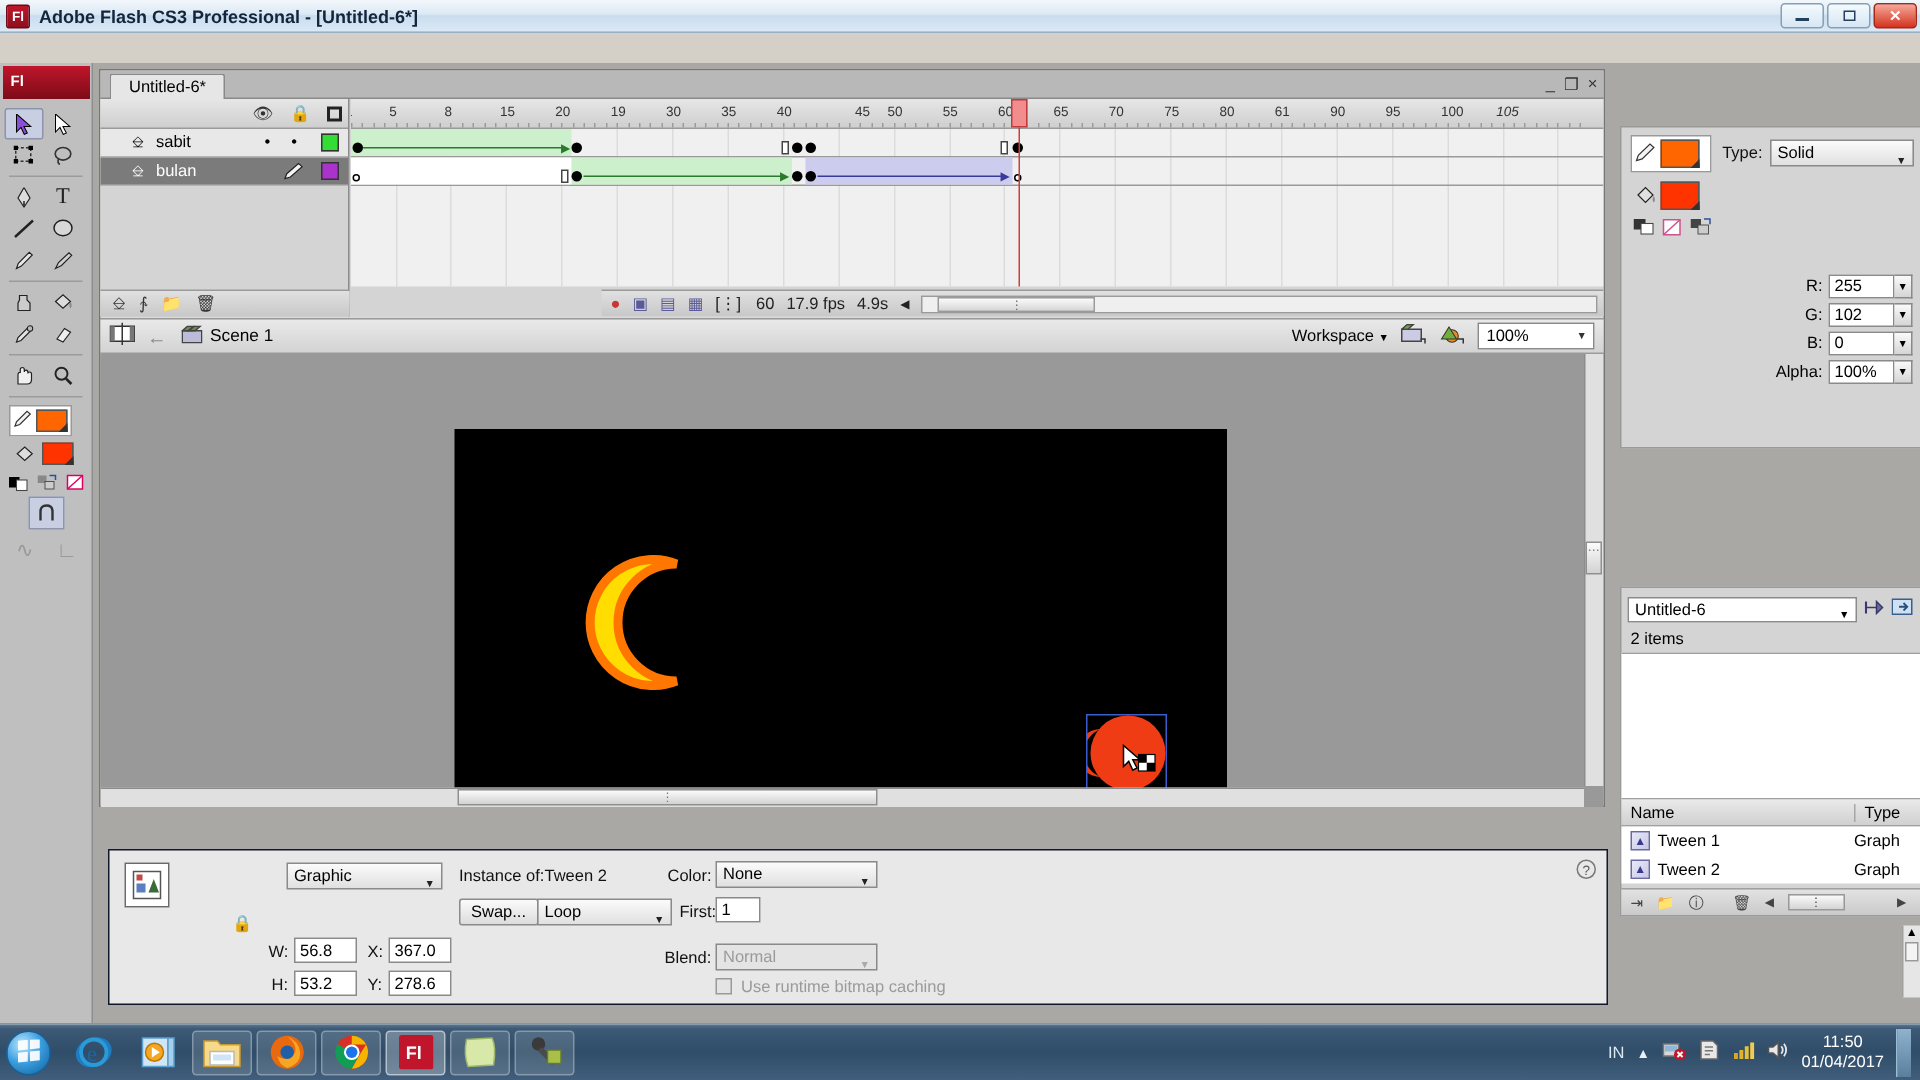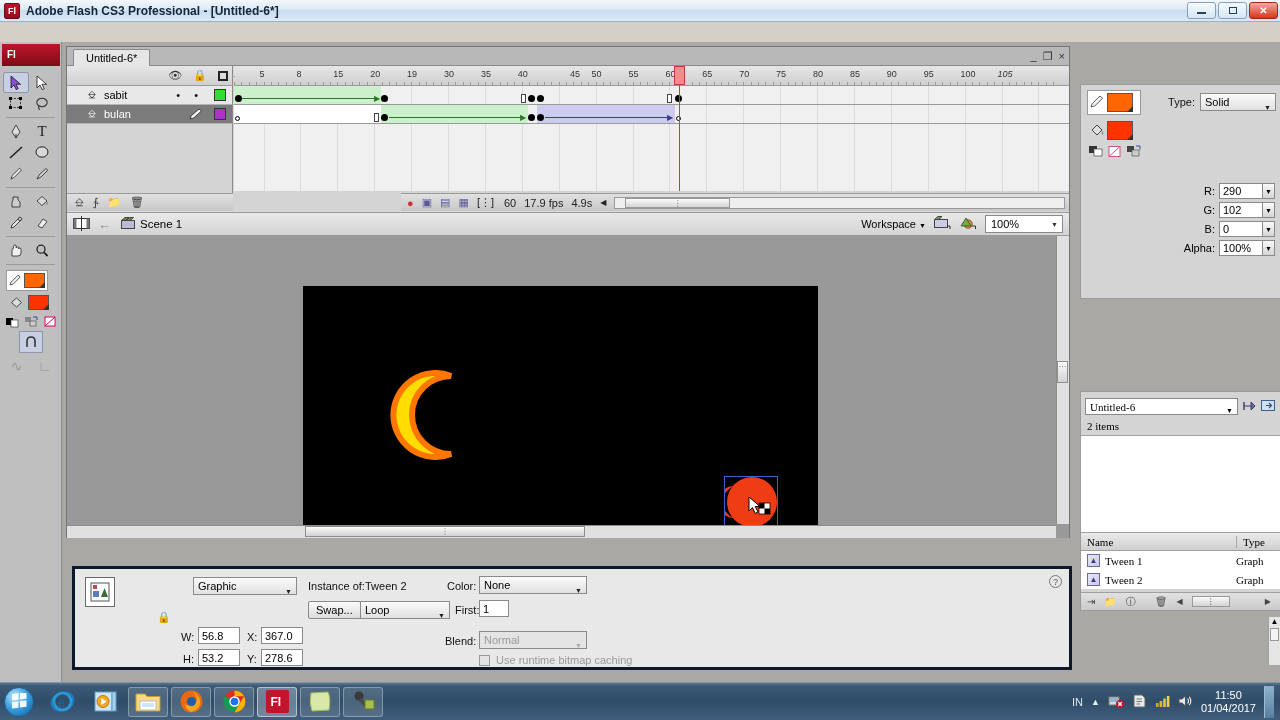--- a/index.html
+++ b/index.html
@@ -160,21 +160,21 @@
   .sel-obj{position:absolute;left:421px;top:190px;width:54px;height:53px;}
   .sel-box{position:absolute;left:0;top:0;width:54px;height:53px;border:1px solid #3a5fcd;}
   .cursor-move{position:absolute;left:24px;top:20px;}
   .stage-vsb{position:absolute;right:0;top:0;width:13px;height:288px;background:#e0e0e0;border-left:1px solid #8c8c8c;}
   .stage-hsb{position:absolute;left:0;bottom:0;width:989px;height:13px;background:#e0e0e0;border-top:1px solid #8c8c8c;}
   .sb-thumb{position:absolute;background:linear-gradient(to bottom,#fbfbfb,#d2d2d2);border:1px solid #8f8f8f;text-align:center;font-size:8px;color:#777;}
 
   
   .props{
     position:absolute;left:72px;top:566px;width:1000px;height:104px;
-    background:#e8e8e8;border:3px solid #0f172a;
+    background:#e8e8e8;border:1px solid #0f172a;
   }
   .prop-icon{position:absolute;left:10px;top:8px;width:30px;height:30px;border:1px solid #6a6a6a;background:#fff;display:flex;align-items:center;justify-content:center;font-size:15px;}
   .lbl{font-size:11px;color:#111;}
   .tf{background:#fff;border:1px solid #8a8a8a;height:17px;font-size:11px;padding:0 3px;line-height:16px;}
   .dd{background:linear-gradient(to bottom,#fbfbfb,#e0e0e0);border:1px solid #8a8a8a;height:18px;font-size:11px;padding:0 4px;line-height:17px;position:relative;}
   .dd .cv{position:absolute;right:4px;top:5px;font-size:7px;color:#222;}
   .dd.disabled{color:#9a9a9a;background:#e4e4e4;}
   .btn{background:linear-gradient(to bottom,#fbfbfb,#dcdcdc);border:1px solid #8a8a8a;height:18px;font-size:11px;padding:0 7px;line-height:17px;border-radius:2px;}
   .chk{width:11px;height:11px;border:1px solid #9a9a9a;background:#e4e4e4;display:inline-block;vertical-align:-2px;}
   .helpq{position:absolute;right:7px;top:6px;width:13px;height:13px;border:1px solid #777;border-radius:50%;font-size:9px;text-align:center;line-height:12px;color:#555;}
@@ -190,21 +190,21 @@
   .cp-chipwrap{background:#fff;border:1px solid #999;padding:2px;display:flex;align-items:center;}
   .cp-mini{display:flex;gap:5px;margin-top:3px;margin-left:2px;}
   .cp-mini span{width:14px;height:14px;display:flex;align-items:center;justify-content:center;font-size:11px;}
   .cp-fields{position:absolute;left:98px;top:98px;}
   .cp-f{display:flex;align-items:center;margin-bottom:3px;justify-content:flex-end;}
   .cp-f .fl{font-size:11px;width:36px;text-align:right;margin-right:4px;}
   .cp-f .fv{width:44px;height:16px;background:#fff;border:1px solid #8a8a8a;font-size:11px;padding-left:3px;line-height:15px;}
   .cp-f .st{width:12px;height:16px;background:linear-gradient(to bottom,#fafafa,#d5d5d5);border:1px solid #8a8a8a;border-left:none;font-size:7px;text-align:center;line-height:15px;}
   .typerow{position:absolute;right:4px;top:8px;display:flex;align-items:center;gap:5px;}
 
-  .libpanel{position:absolute;left:0;top:307px;width:200px;height:220px;background:#d4d4d4;border:1px solid #9a9a9a;border-right:none;font-family:Liberation Serif, serif;}
+  .libpanel{position:absolute;left:0;top:307px;width:200px;height:220px;background:#d4d4d4;border:1px solid #9a9a9a;border-right:none;}
   .lib-top{display:flex;align-items:center;gap:4px;padding:6px 4px 2px 4px;}
   .lib-sel{flex:1;height:17px;background:#fff;border:1px solid #8a8a8a;font-size:11px;line-height:16px;padding-left:4px;position:relative;}
   .lib-sel .cv{position:absolute;right:4px;top:4px;font-size:7px;}
   .lib-items{font-size:11px;padding:3px 0 3px 6px;}
   .lib-preview{height:98px;background:#fff;border-top:1px solid #a0a0a0;border-bottom:1px solid #a0a0a0;}
   .lib-colhead{display:flex;height:18px;background:linear-gradient(to bottom,#eaeaea,#d0d0d0);border-bottom:1px solid #a0a0a0;align-items:center;font-size:11px;}
   .lib-colhead .c1{flex:1;padding-left:6px;}
   .lib-colhead .c2{width:44px;border-left:1px solid #a6a6a6;padding-left:6px;}
   .lib-row{display:flex;height:19px;align-items:center;font-size:11px;background:#fff;}
   .lib-row .c1{flex:1;display:flex;align-items:center;gap:5px;padding-left:6px;}
@@ -479,21 +479,21 @@
             <div class="tick-lbl" style="left: 246.92px;">35</div>
             <div class="tick-lbl" style="left: 283.82px;">40</div>
             <div class="tick-lbl" style="left: 316px; margin-left: 20px;">45</div>
             <div class="tick-lbl" style="left: 357.62px;">50</div>
             <div class="tick-lbl" style="left: 394.52px;">55</div>
             <div class="tick-lbl" style="left: 431.42px;">60</div>
             <div class="tick-lbl" style="left: 468.32px;">65</div>
             <div class="tick-lbl" style="left: 505.22px;">70</div>
             <div class="tick-lbl" style="left: 542.12px;">75</div>
             <div class="tick-lbl" style="left: 579.02px;">80</div>
-            <div class="tick-lbl" style="left: 615.92px;">85</div>
+            <div class="tick-lbl" style="left: 615.92px;">61</div>
             <div class="tick-lbl" style="left: 652.82px;">90</div>
             <div class="tick-lbl" style="left: 689.72px;">95</div>
             <div class="tick-lbl" style="left: 726.62px;">100</div>
             <div class="tick-lbl" style="left: 763.52px; font-style: italic;">105</div>
             <div class="tick" style="left: 0px;"></div>
             <div class="tick" style="left: 7.38px;"></div>
             <div class="tick" style="left: 14.76px;"></div>
             <div class="tick" style="left: 22.14px;"></div>
             <div class="tick" style="left: 29.52px;"></div>
             <div class="tick" style="left: 36.9px;"></div>
@@ -843,29 +843,29 @@
             <svg width="14" height="13" viewBox="0 0 14 13">
                 <rect x="0" y="1" width="7" height="6" fill="#444"></rect>
                 <rect x="5" y="5" width="7" height="6" fill="#ccc" stroke="#444" stroke-width="0.6"></rect>
                 <path d="M9 1 L13 1 L13 4.5" fill="none" stroke="#2a4fa0"></path>
               </svg>
           </span>
         </div>
       </div>
       <div class="typerow">
         <span class="lbl">Type:</span>
-        <div class="dd" style="width:76px;">
+        <div class="dd" style="width:96px;">
           <span>Solid</span>
           <span class="cv">▼</span>
         </div>
       </div>
       <div class="cp-fields">
         <div class="cp-f">
           <span class="fl">R:</span>
-          <span class="fv">290</span>
+          <span class="fv">255</span>
           <span class="st">▼</span>
         </div>
         <div class="cp-f">
           <span class="fl">G:</span>
           <span class="fv">102</span>
           <span class="st">▼</span>
         </div>
         <div class="cp-f">
           <span class="fl">B:</span>
           <span class="fv">0</span>

